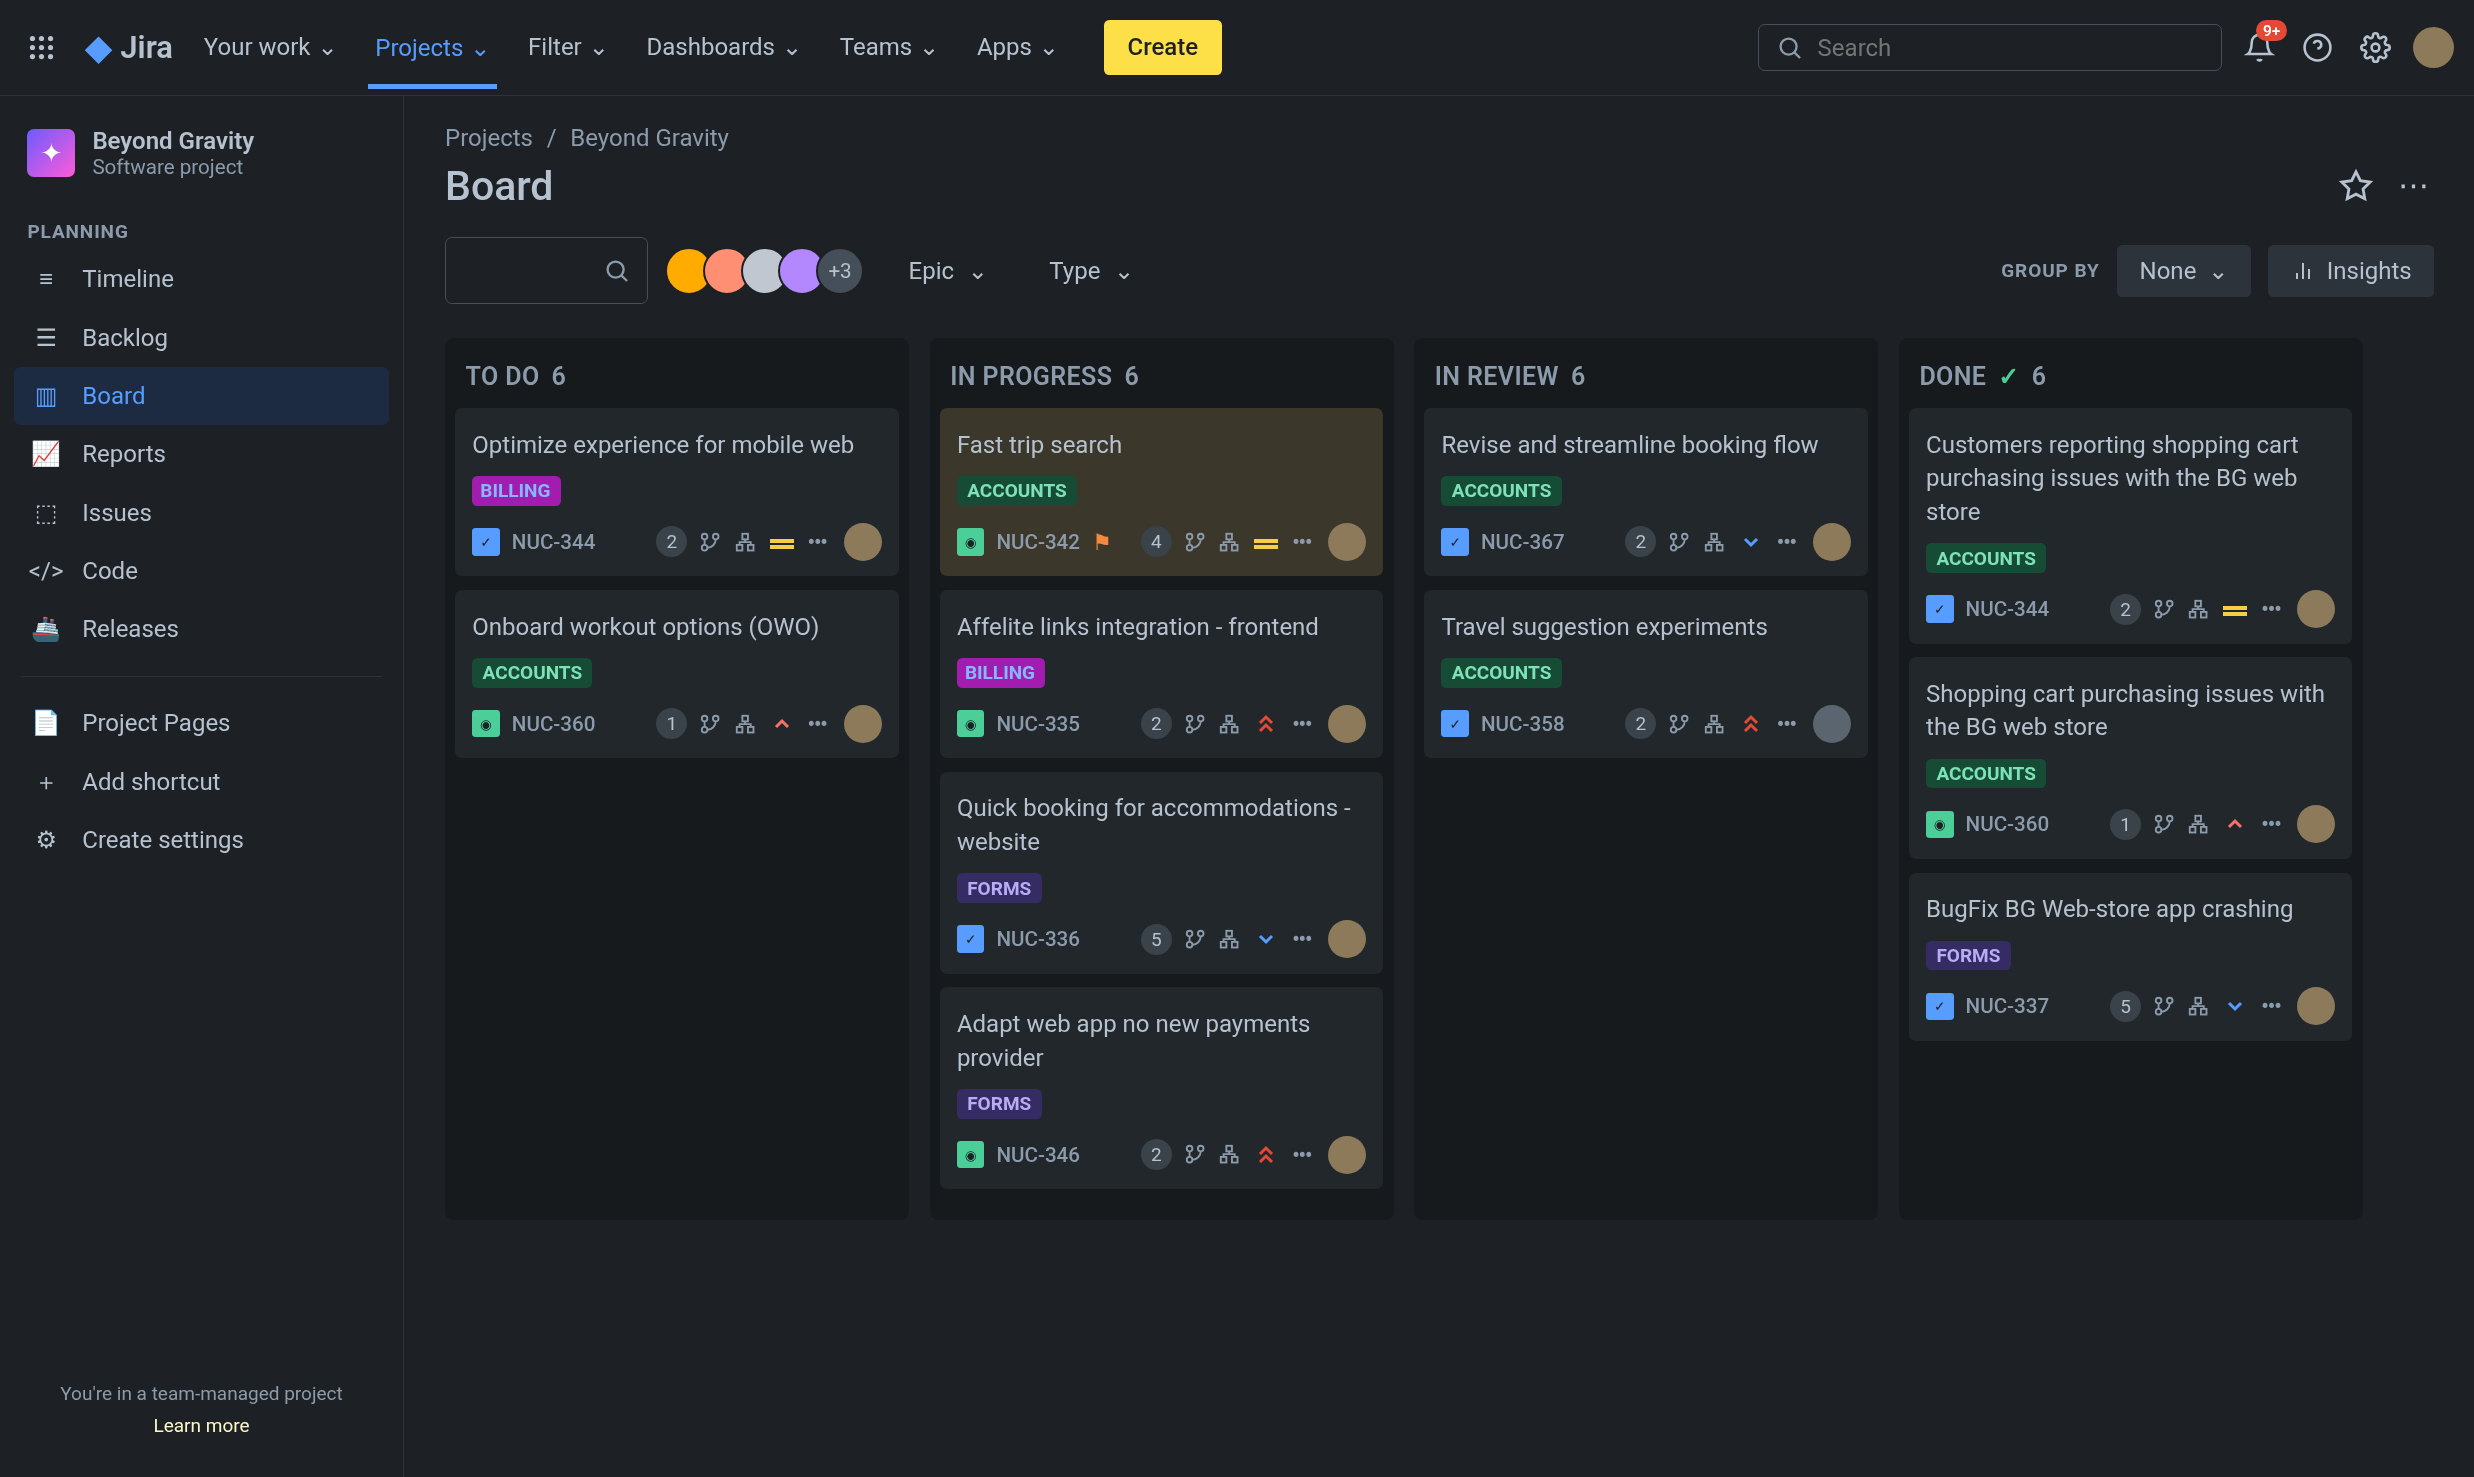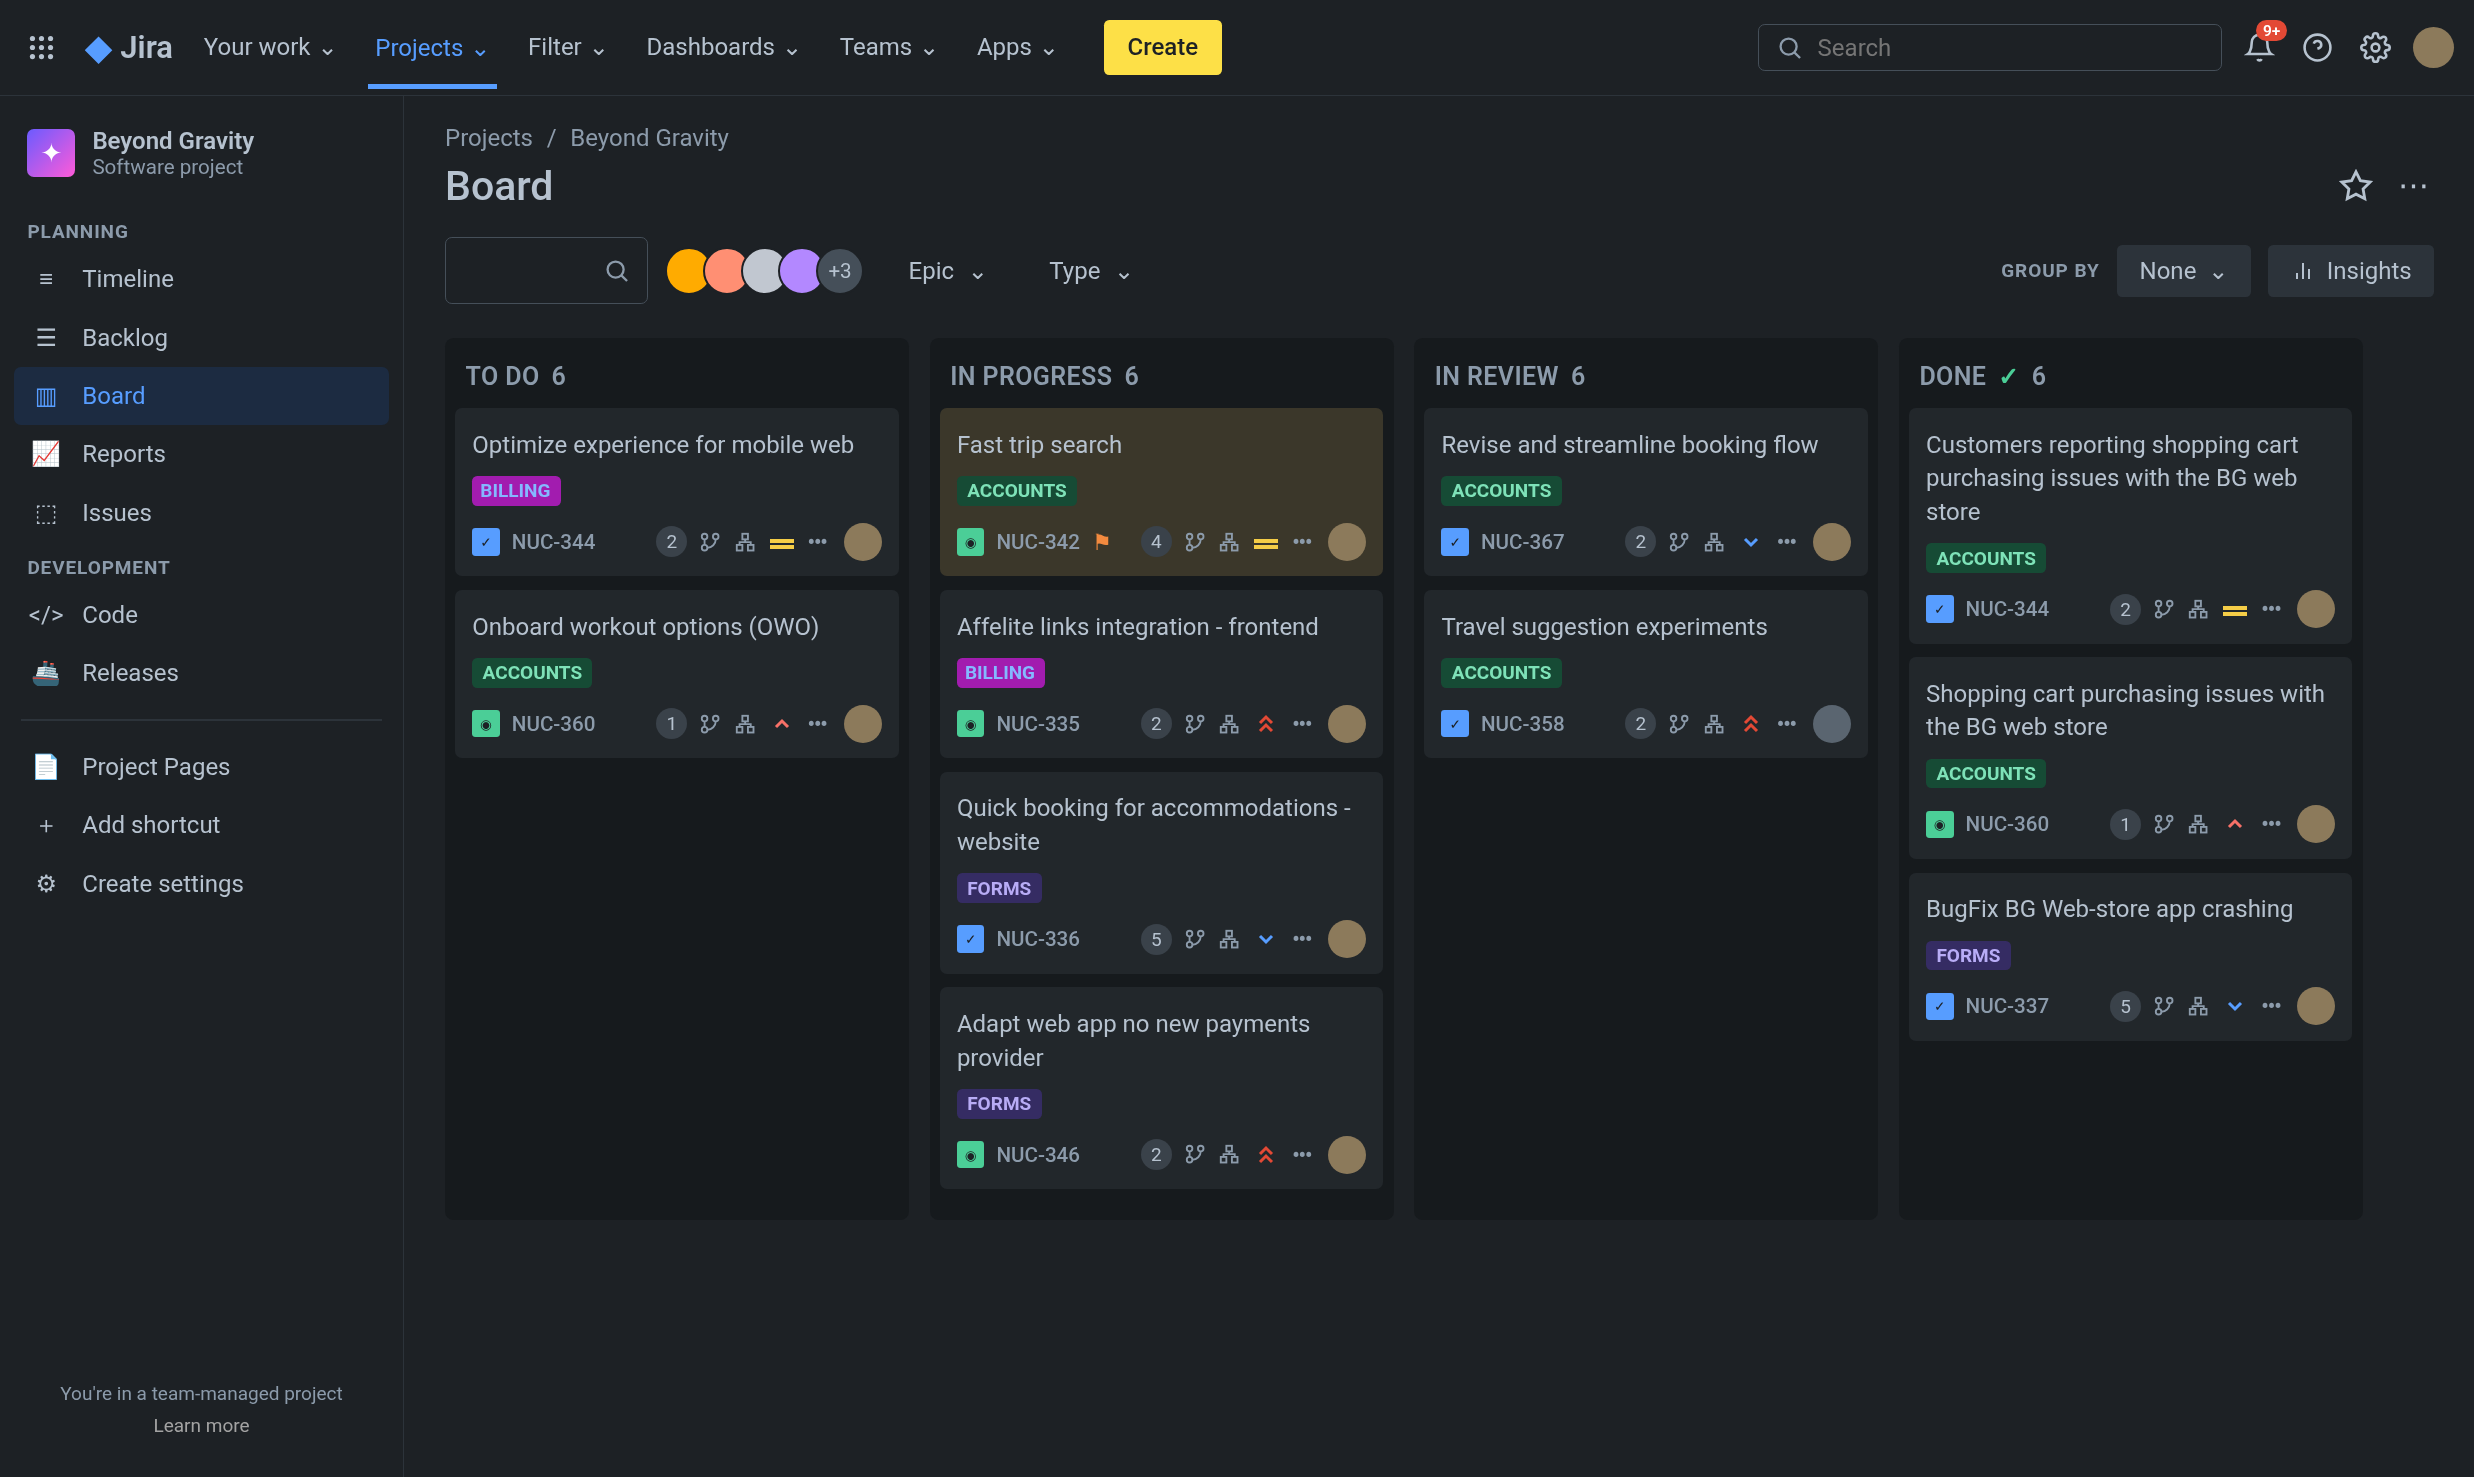--- a/index.html
+++ b/index.html
@@ -23,21 +23,21 @@
 .project-header { display:flex; align-items:center; gap:17px; padding:6.9px 13.7px 27.5px; }
 .project-icon { width:48px; height:48px; border-radius:6.9px; background:linear-gradient(135deg,#6b5bff,#ff5bd8); display:flex; align-items:center; justify-content:center; color:#fff; font-size:26px; }
 .project-name { font-size:24px; font-weight:600; color:#b6c2cf; }
 .project-sub { font-size:20.6px; color:#8c9bab; }
 .section-label { font-size:19px; font-weight:700; color:#8c9bab; padding:13.7px 13.7px 6.9px; letter-spacing:0.9px; }
 .side-item { display:flex; align-items:center; gap:20.6px; padding:13.7px 17px; border-radius:6.9px; color:#b6c2cf; font-size:24px; cursor:pointer; }
 .side-item.active { background:#1c2b41; color:#579dff; }
 .side-icon { width:31px; height:31px; display:flex; align-items:center; justify-content:center; }
 .sidebar-divider { height:1.7px; background:#2c333a; margin:17px 6.9px; }
 .sidebar-footer { margin-top:auto; text-align:center; font-size:19px; color:#8c9bab; padding:17px; }
-.sidebar-footer a { color:#a3a3a3; display:block; margin-top:8.6px; }
+.sidebar-footer a { color:#fef9c3; display:block; margin-top:8.6px; }
 .main { flex:1; padding:27.5px 41px; overflow:auto; }
 .breadcrumb { display:flex; gap:13.7px; font-size:24px; color:#8c9bab; align-items:center; }
 .breadcrumb span { cursor:pointer; }
 .header-row { display:flex; align-items:center; margin-top:10.3px; }
 .board-title { font-size:41px; font-weight:500; color:#b6c2cf; }
 .header-actions { margin-left:auto; display:flex; gap:17px; }
 .toolbar { display:flex; align-items:center; gap:27.5px; margin-top:27.5px; }
 .board-search { width:203px; height:67px; border:1.7px solid #454f59; border-radius:6.9px; display:flex; align-items:center; padding:0 17px; }
 .avatar-stack { display:flex; }
 .avatar-stack .av { width:48px; height:48px; border-radius:50%; border:2.6px solid #1d2125; margin-left:-10.3px; display:flex; align-items:center; justify-content:center; font-size:19px; color:#1d2125; }
@@ -178,21 +178,20 @@
         <span>Board</span>
       </div>
     <div class="side-item">
         <span class="side-icon">📈</span>
         <span>Reports</span>
       </div>
     <div class="side-item">
         <span class="side-icon">⬚</span>
         <span>Issues</span>
       </div>
-    <div class="section-label">DEVELOPMENT</div>
     <div class="side-item">
         <span class="side-icon">&lt;/&gt;</span>
         <span>Code</span>
       </div>
     <div class="side-item">
         <span class="side-icon">🚢</span>
         <span>Releases</span>
       </div>
     <div class="sidebar-divider"></div>
     <div class="side-item">

